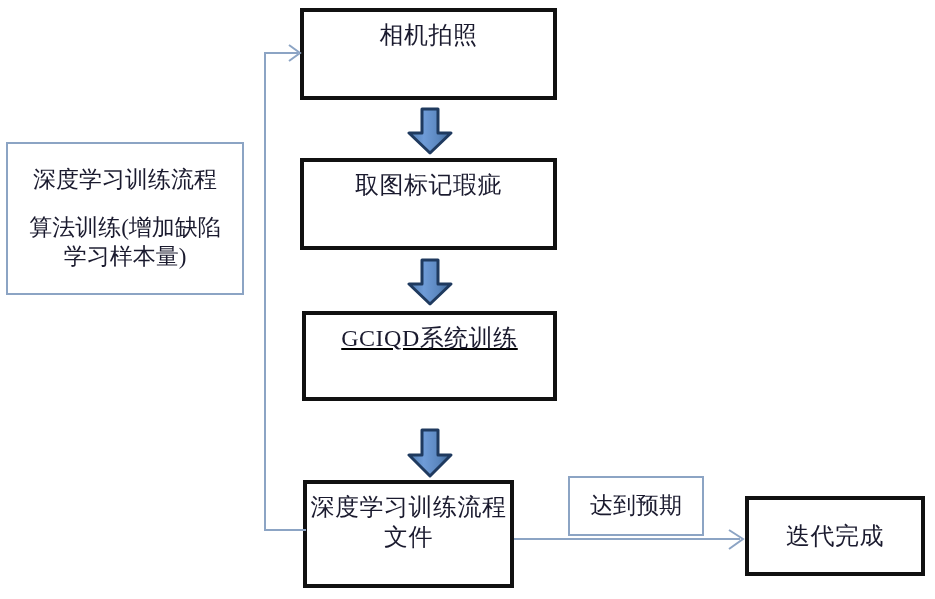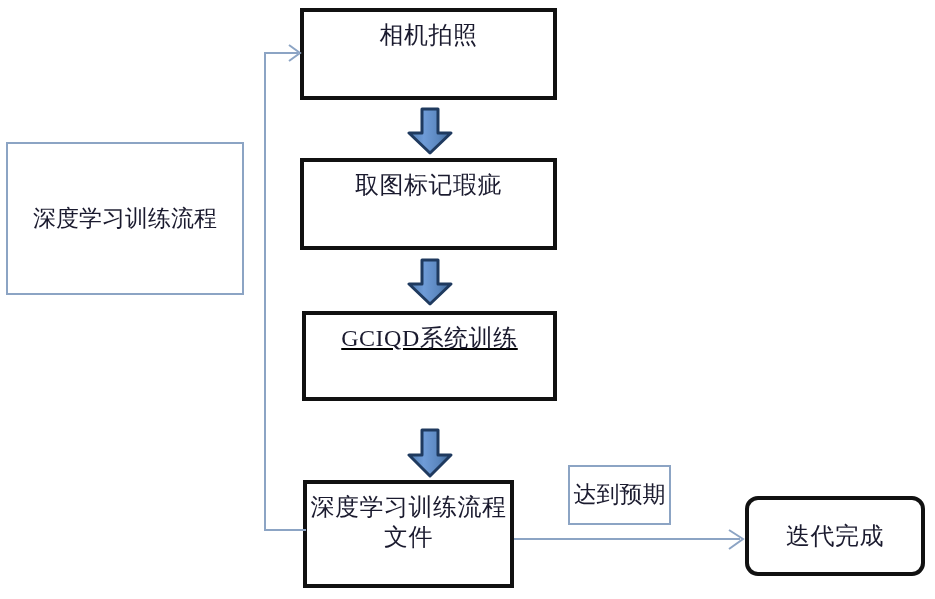--- a/index.html
+++ b/index.html
@@ -84,44 +84,46 @@
     pointer-events: none;
   }
 </style>
 </head>
 <body>
 
 <div id="canvas">
 
   <div class="note-box" style="left:6px; top:142px; width:238px; height:153px;">
     <span class="note-line">深度学习训练流程</span>
+    <span class="note-line gap">算法训练(增加缺陷
+学习样本量)</span>
   </div>
 
   <div class="proc-box" style="left:300px; top:158px; width:257px; height:92px;">
     <span class="box-label">取图标记瑕疵</span>
   </div>
 
   <div class="proc-box" style="left:300px; top:8px; width:257px; height:92px;">
     <span class="box-label">相机拍照</span>
   </div>
 
   <div class="proc-box" style="left:302px; top:311px; width:255px; height:90px;text-decoration:underline;">
     <span class="box-label">GCIQD系统训练</span>
   </div>
 
   <div class="proc-box" style="left:303px; top:480px; width:211px; height:108px;">
     <span class="box-label">深度学习训练流程
 文件</span>
   </div>
 
-  <div class="note-box note-small" style="left:568px; top:465px; width:103px; height:60px;align-items:flex-end;">
+  <div class="note-box note-small" style="left:568px; top:476px; width:136px; height:60px;align-items:flex-end;">
     <span class="note-line">达到预期</span>
   </div>
 
-  <div class="proc-box centered" style="left:745px; top:496px; width:180px; height:80px;border-radius:13px;">
+  <div class="proc-box centered" style="left:745px; top:496px; width:180px; height:80px;">
     <span class="box-label">迭代完成</span>
   </div>
 
   <svg class="block-arrow" style="left:405px; top:107px;" width="50" height="48" viewBox="0 0 50 48">
     <defs>
       <linearGradient id="ba1" x1="0" y1="0" x2="1" y2="0">
         <stop offset="0%" stop-color="#4f7cb0"></stop>
         <stop offset="35%" stop-color="#6f9cd8"></stop>
         <stop offset="70%" stop-color="#5b87bf"></stop>
         <stop offset="100%" stop-color="#3a628f"></stop>

